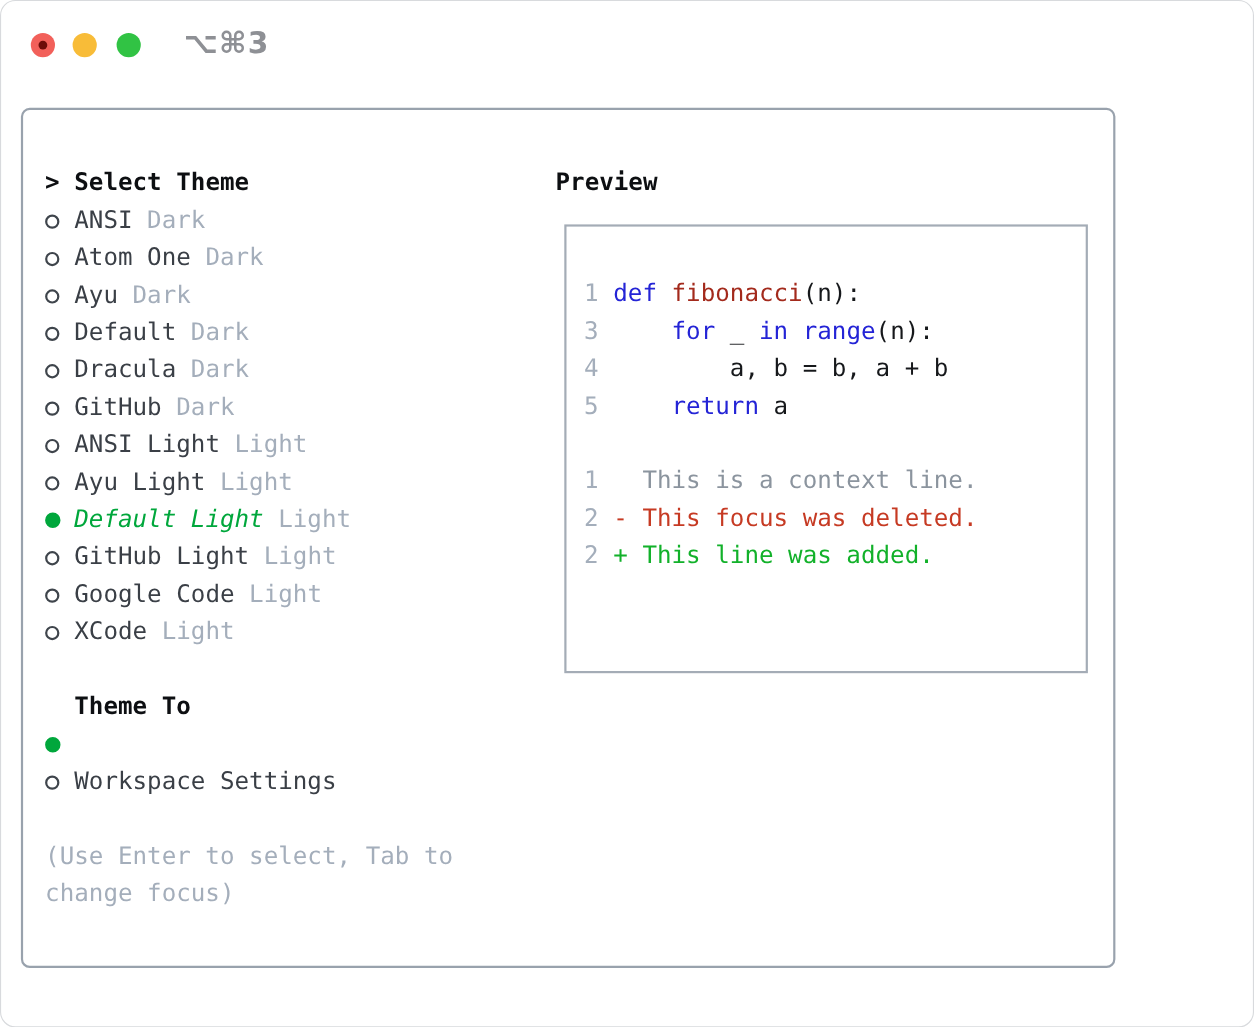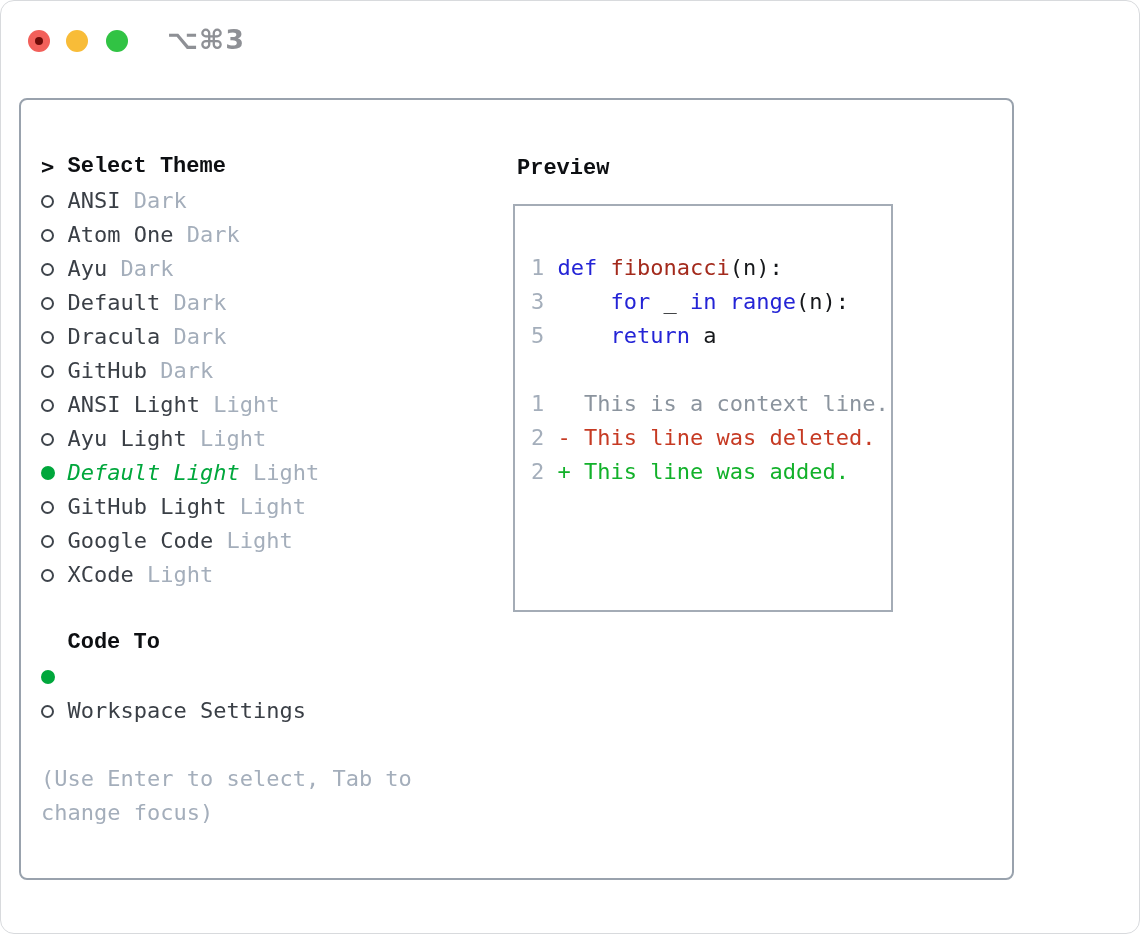--- a/index.html
+++ b/index.html
@@ -26,32 +26,32 @@
   .panel{
     box-sizing:border-box;position:absolute;left:18px;top:97px;width:995px;height:782px;
     border:2px solid var(--panel_border,#99a2ad);border-radius:8px;background:#fff;
   }
 
   .left{position:absolute;left:20px;top:50px;font-size:22px;line-height:34px;color:var(--plain,#16181b);}
   .row{display:flex;align-items:center;height:34px;white-space:pre;}
   .spacer{height:34px;}
   .marker{width:26.5px;flex:none;display:flex;align-items:center;}
   .caret{font-weight:bold;color:var(--header,#0d0f12);}
-  .htext{font-weight:bold;color:var(--header,#0d0f12);font-family:Liberation Mono, monospace;}
+  .htext{font-weight:bold;color:var(--header,#0d0f12);}
   .ring{width:13px;height:13px;border-radius:50%;box-sizing:border-box;border:2px solid #3f454c;}
   .item .label{color:var(--name,#3a3f46);}
   .item .variant{color:var(--muted,#a4aebb);margin-left:13.25px;}
   .item.selected .ring{background:var(--green,#00a73c);border-color:var(--green,#00a73c);width:14px;height:14px;}
   .item.selected .label{color:var(--green,#00a73c);font-style:italic;}
   .help{margin-top:0;width:420px;color:var(--muted,#a4aebb);line-height:34px;}
 
   
-  .preview-header{position:absolute;left:496px;top:50px;font-size:22px;line-height:34px;}
+  .preview-header{position:absolute;left:484px;top:50px;font-size:22px;line-height:34px;}
   .preview-box{
-    box-sizing:border-box;position:absolute;left:492px;top:104px;width:380px;height:408px;
+    box-sizing:border-box;position:absolute;left:492px;top:104px;width:476px;height:408px;
     border:2px solid var(--box_border,#a4acb6);background:#fff;overflow:hidden;
   }
   .codeblock{padding:45px 0 0 16px;font-size:22px;line-height:34px;}
   .cline{height:34px;white-space:pre;}
   .ln{display:inline-block;width:26.5px;color:var(--muted,#a4aebb);}
   .seg-kw{color:var(--kw,#2424d6);}
   .seg-fn{color:var(--fn,#a32a1c);}
   .seg-plain{color:var(--plain,#16181b);}
   .seg-ctx{color:var(--ctx,#8b949e);}
   .seg-del{color:var(--del,#c63a23);}
@@ -91,43 +91,44 @@
           <div class="row item selected"><span class="marker"><span class="ring"></span></span><span class="label">Default Light</span><span class="variant">Light</span></div>
           <div class="row item"><span class="marker"><span class="ring"></span></span><span class="label">GitHub Light</span><span class="variant">Light</span></div>
           <div class="row item"><span class="marker"><span class="ring"></span></span><span class="label">Google Code</span><span class="variant">Light</span></div>
           <div class="row item"><span class="marker"><span class="ring"></span></span><span class="label">XCode</span><span class="variant">Light</span></div>
         </div>
 
       <div class="spacer"></div>
 
       <div class="row">
         <span class="marker"></span>
-        <span class="htext">Code To</span>
+        <span class="htext">Theme To</span>
       </div>
 
       <div id="apply-list">
           <div class="row item selected"><span class="marker"><span class="ring"></span></span></div>
           <div class="row item"><span class="marker"><span class="ring"></span></span><span class="label">Workspace Settings</span></div>
         </div>
 
       <div class="spacer"></div>
 
       <div class="help">(Use Enter to select, Tab to change focus)</div>
     </div>
 
     <div class="preview-header">
       <span class="htext">Preview</span>
     </div>
 
     <div class="preview-box">
       <div class="codeblock" id="code">
           <div class="cline"><span class="ln">1</span><span class="seg-kw">def</span><span class="seg-plain"> </span><span class="seg-fn">fibonacci</span><span class="seg-plain">(n):</span></div>
           <div class="cline"><span class="ln">3</span><span class="seg-plain">    </span><span class="seg-kw">for</span><span class="seg-plain"> _ </span><span class="seg-kw">in</span><span class="seg-plain"> </span><span class="seg-kw">range</span><span class="seg-plain">(n):</span></div>
+          <div class="cline"><span class="ln">4</span><span class="seg-plain">        a, b = b, a + b</span></div>
           <div class="cline"><span class="ln">5</span><span class="seg-plain">    </span><span class="seg-kw">return</span><span class="seg-plain"> a</span></div>
           <div class="cline"><span class="ln"></span></div>
           <div class="cline"><span class="ln">1</span><span class="seg-ctx">  This is a context line.</span></div>
-          <div class="cline"><span class="ln">2</span><span class="seg-del">- This line was deleted.</span></div>
+          <div class="cline"><span class="ln">2</span><span class="seg-del">- This focus was deleted.</span></div>
           <div class="cline"><span class="ln">2</span><span class="seg-add">+ This line was added.</span></div>
         </div>
     </div>
 
   </div>
 </div>
 
 </body></html>

